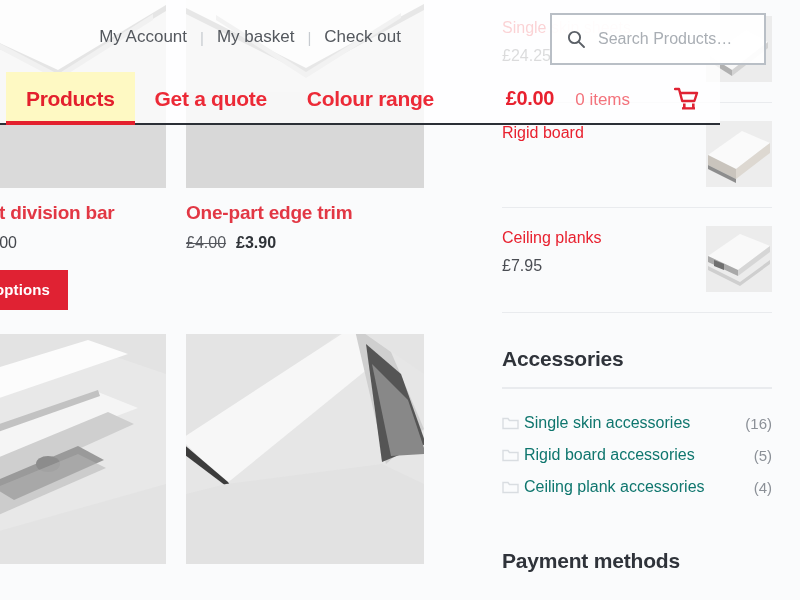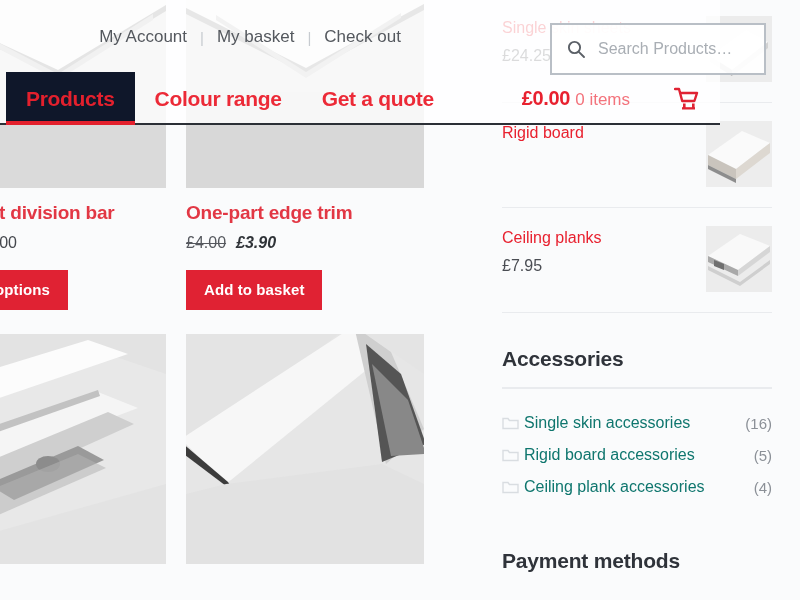--- a/index.html
+++ b/index.html
@@ -84,21 +84,20 @@
   }
   .product-price .was {
     text-decoration: line-through;
     color: #55585e;
     font-weight: normal;
   }
   .product-price .now {
     font-weight: bold;
     color: #2f3338;
     margin-left: 10px;
-    font-style: italic;
   }
 
   .btn-cart {
     display: inline-block;
     margin-top: 16px;
     background: #e02233;
     color: #ffffff;
     font-size: 15px;
     font-weight: bold;
     padding: 11px 18px 12px;
@@ -212,21 +211,21 @@
     padding: 0 13px;
     white-space: nowrap;
   }
   .util-sep {
     color: #c7cbd0;
     font-size: 15px;
   }
 
   .searchbox {
     position: absolute;
-    top: 23px;
+    top: 13px;
     left: 550px;
     width: 216px;
     height: 52px;
     border: 2px solid #b9bfc6;
     background: rgba(255,255,255,0.92);
     display: flex;
     align-items: center;
     padding: 0 14px;
     z-index: 60;
   }
@@ -258,21 +257,21 @@
     font-size: 21px;
     font-weight: bold;
     color: #ec2a37;
     text-decoration: none;
     white-space: nowrap;
     position: relative;
     letter-spacing: -0.3px;
   }
   .nav-item.clipped { padding-left: 0; margin-left: -38px; }
   .nav-item.active {
-    background: #0f172a;
+    background: #fef9c3;
     color: #e3202d;
   }
   .nav-item.active::after {
     content: "";
     position: absolute;
     left: 0; right: 0; bottom: 0;
     height: 4px;
     background: #e3202d;
   }
 
@@ -287,21 +286,21 @@
   }
   .cart-total {
     font-size: 20px;
     font-weight: bold;
     color: #e8212f;
     letter-spacing: -0.3px;
   }
   .cart-items {
     font-size: 17px;
     color: #f3737c;
-    margin-left: 5px;
+    margin-left: 21px;
     font-weight: normal;
   }
   .cart-icon { color: #e02233; display: inline-flex; }
 </style>
 </head>
 <body>
 
 <div class="page">
 
   <div class="content-row">
@@ -333,21 +332,20 @@
               <path d="M0 8 L120 68 L238 4 L238 0 L0 0 Z" fill="#f3f3f3"></path>
               <path d="M0 14 L120 74 L238 10 L238 4 L120 68 L0 8 Z" fill="#4e4e4e" opacity="0.6"></path>
               <path d="M30 20 L120 78 L215 18 L215 13 L120 72 L30 15 Z" fill="#bcbcbc"></path>
               <rect y="92" width="238" height="96" fill="#d8d8d8"></rect>
             </svg>
           </div>
           <div class="product-title">One-part edge trim</div>
           <div class="product-price">
             <span class="was">£4.00</span><span class="now">£3.90</span>
           </div>
-          <button class="btn-cart">Add to basket</button>
         </div>
 
         <div class="product-card">
           <div class="product-thumb" style="height:230px">
             <svg viewBox="0 0 238 230" preserveAspectRatio="xMidYMid slice">
               <rect width="238" height="230" fill="#e3e3e3"></rect>
               <path d="M-10 60 L150 10 L238 40 L238 150 L60 200 L-10 150 Z" fill="#e8e8e8"></path>
               <path d="M-10 58 L160 6 L200 20 L30 78 Z" fill="#fcfcfc"></path>
               <path d="M-10 120 L170 58 L210 74 L30 142 Z" fill="#f5f5f5"></path>
               <path d="M-10 118 L170 56 L172 62 L-10 126 Z" fill="#c2c2c2"></path>
@@ -486,22 +484,22 @@
             <circle cx="8.5" cy="8.5" r="5.6" fill="none" stroke="#5b6067" stroke-width="1.9"></circle>
             <line x1="12.8" y1="12.8" x2="18" y2="18" stroke="#5b6067" stroke-width="1.9" stroke-linecap="round"></line>
           </svg>
       </span>
       <input class="search-input" type="text" placeholder="Search Products…" style="">
     </div>
 
     <div class="mainnav">
       <a class="nav-item clipped" href="#">ch</a>
       <a class="nav-item active" href="#">Products</a>
+      <a class="nav-item" href="#">Get a quote</a>
       <a class="nav-item" href="#">Colour range</a>
-      <a class="nav-item" href="#">Get a quote</a>
     </div>
 
     <div class="cart-area">
       <div>
         <span class="cart-total">£0.00</span><span class="cart-items">0 items</span>
       </div>
       <span class="cart-icon">
         <svg width="26" height="24" viewBox="0 0 26 24">
           <path d="M1 2h4l3.2 12h12.2l2.6-8H7" fill="none" stroke="#e02233" stroke-width="2.4" stroke-linejoin="round" stroke-linecap="round"></path>
           <rect x="9" y="16.5" width="2.6" height="4.5" fill="#e02233"></rect>

